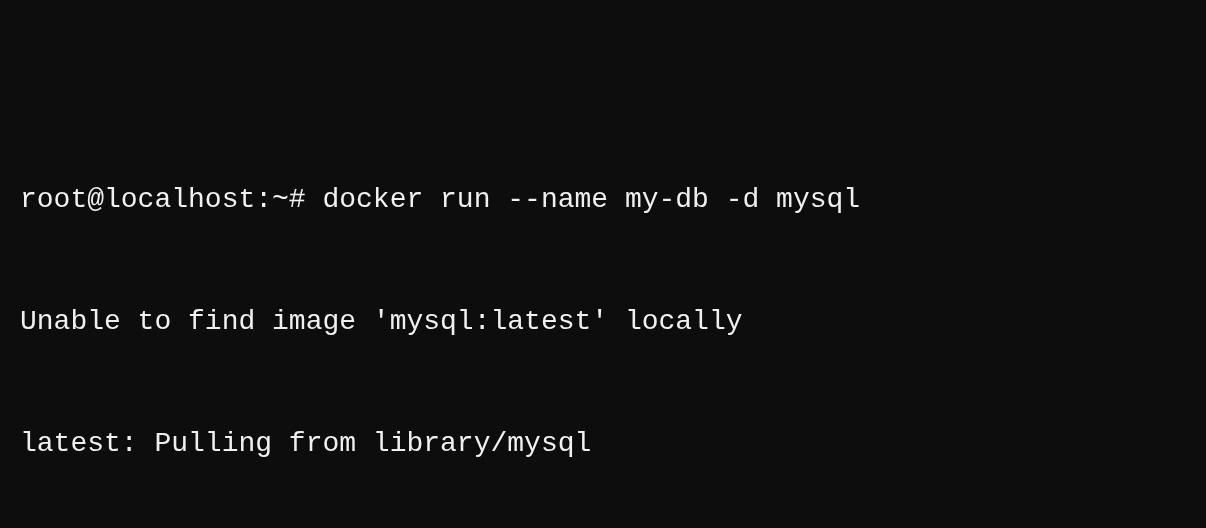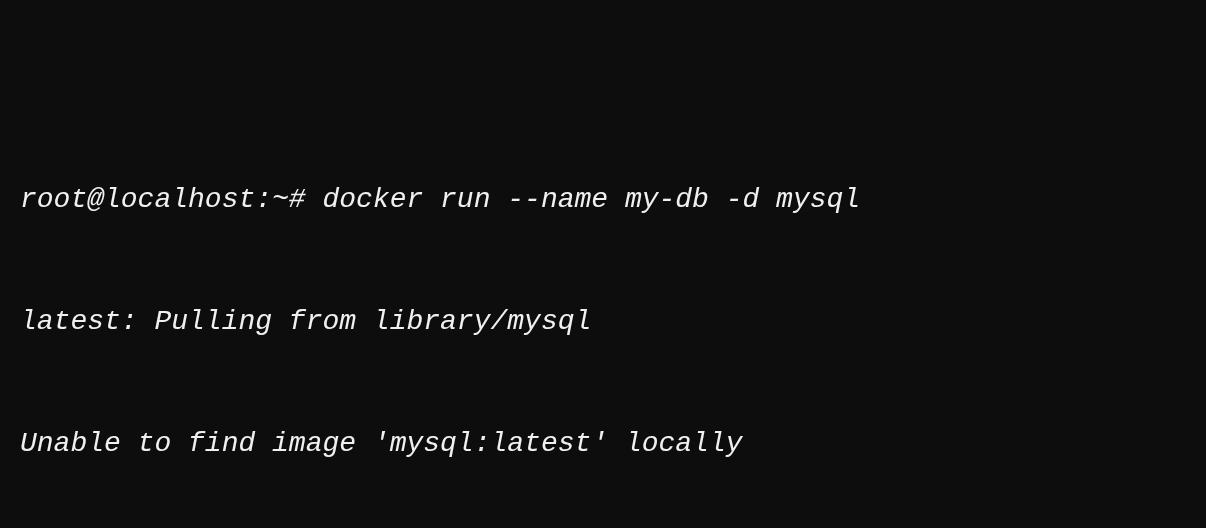--- a/index.html
+++ b/index.html
@@ -21,36 +21,35 @@
     .terminal {
       background-color: #0d0d0d;
       width: 1120px;
       height: 528px;
       padding: 18px 20px;
       font-family: 'Courier New', Courier, monospace;
       font-size: 28px;
       line-height: 1.45;
       color: #f0f0f0;
       white-space: pre;
-      font-style: italic;
     }
 
     @keyframes blink {
       0%, 100% { opacity: 1; }
       50% { opacity: 0; }
     }
   </style>
 </head>
 <body>
 
 <div class="terminal">
   <div>
     <div>root@localhost:~# docker run --name my-db -d mysql</div>
+    <div>Unable to find image 'mysql:latest' locally</div>
     <div>latest: Pulling from library/mysql</div>
-    <div>Unable to find image 'mysql:latest' locally</div>
     
     
     
     
     
     
     
     
     
     

